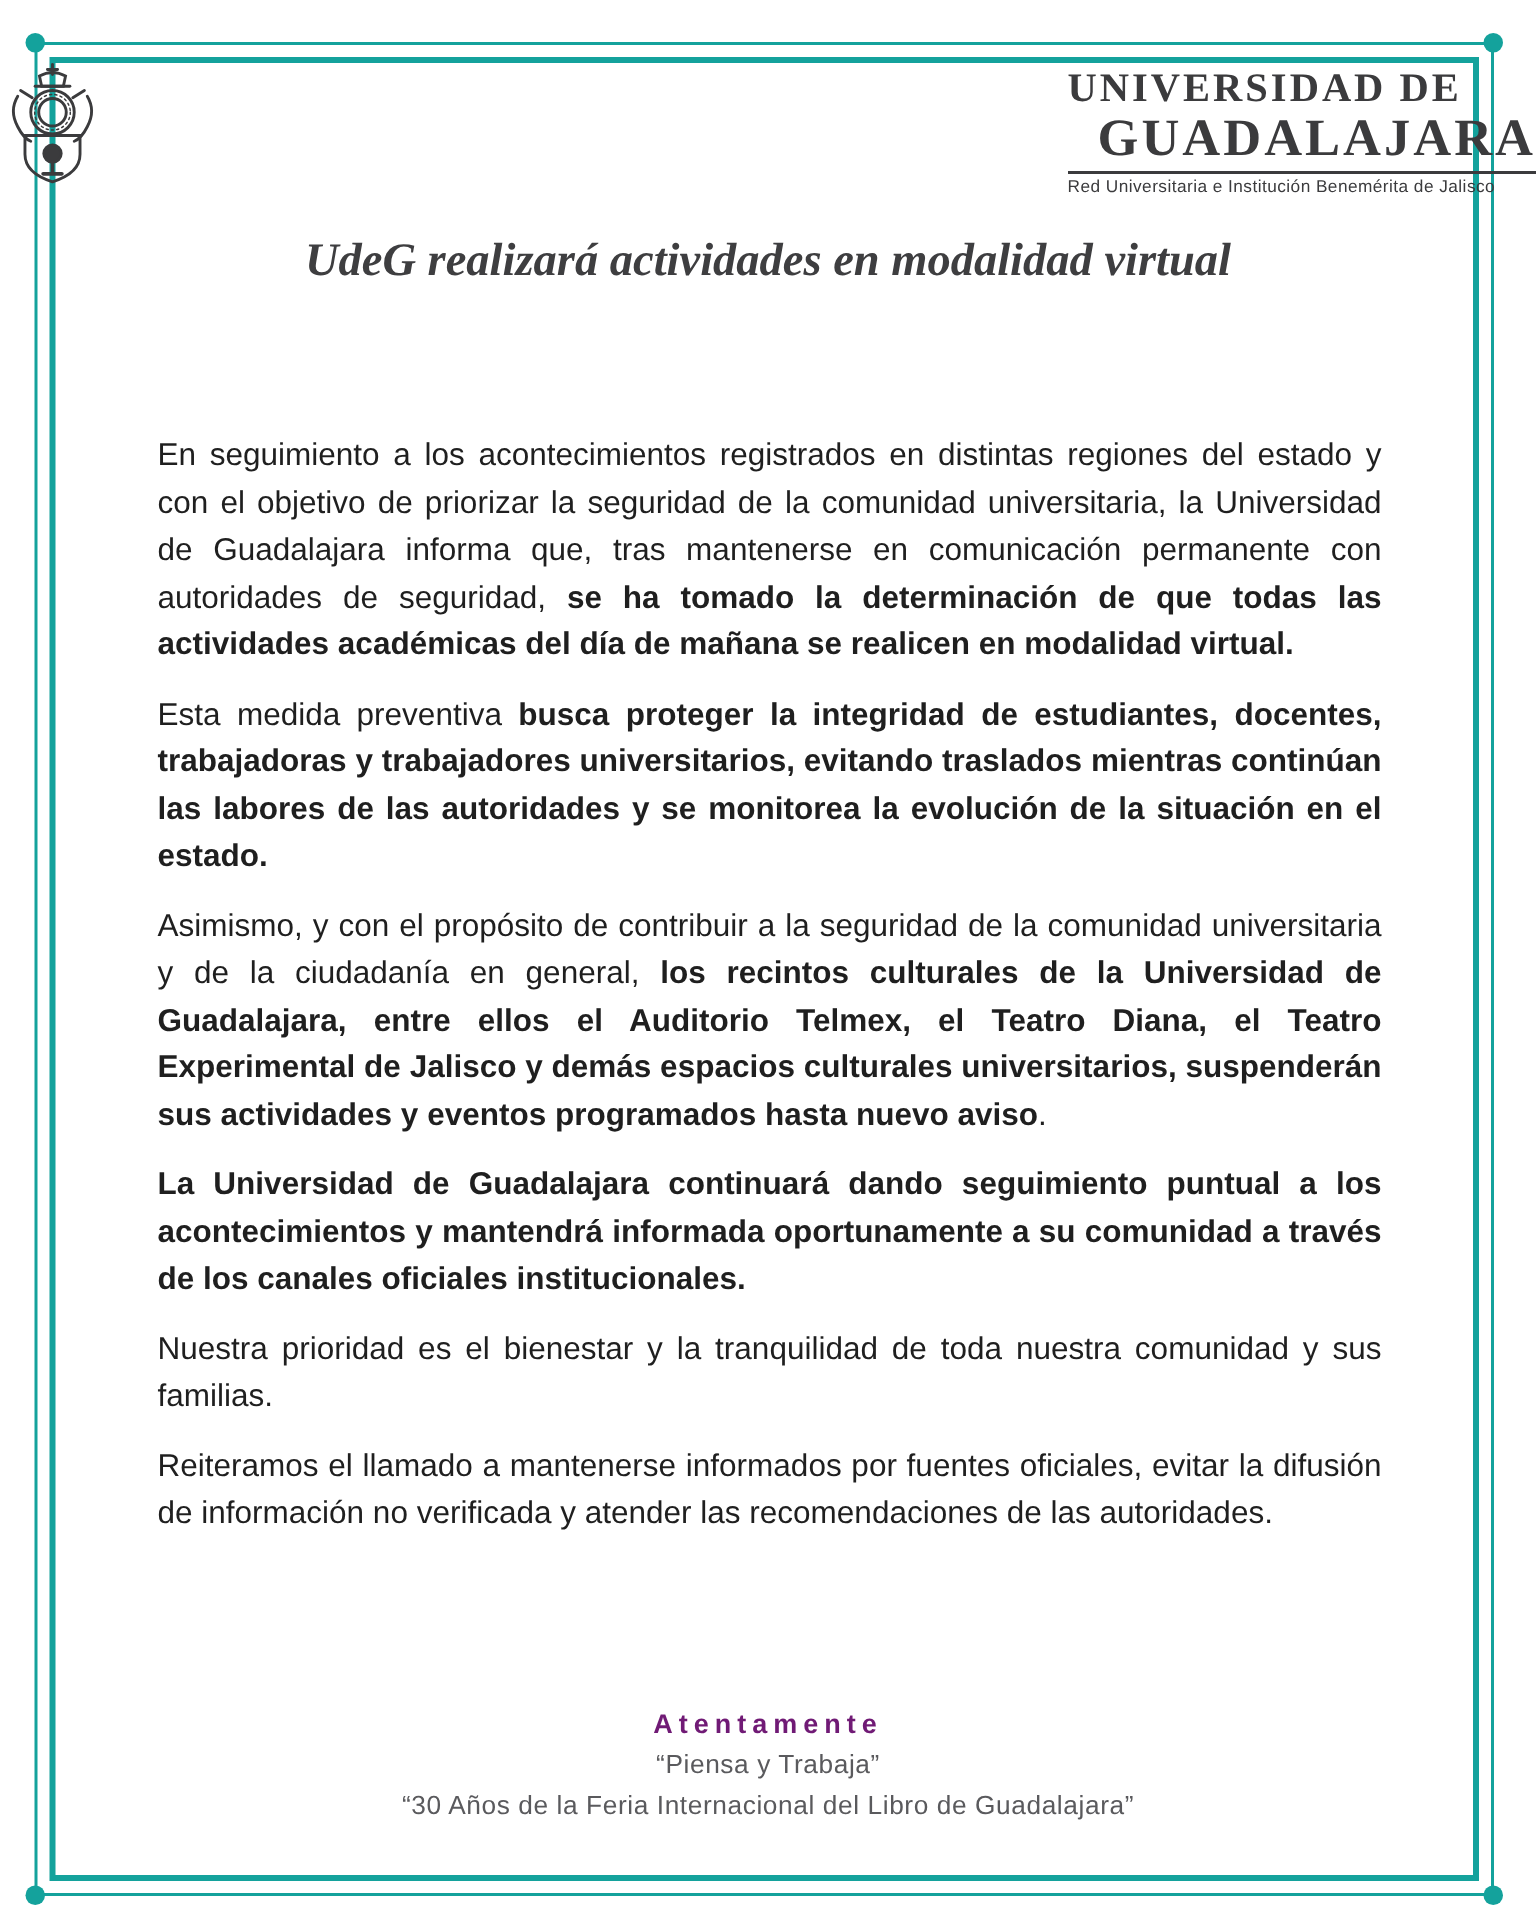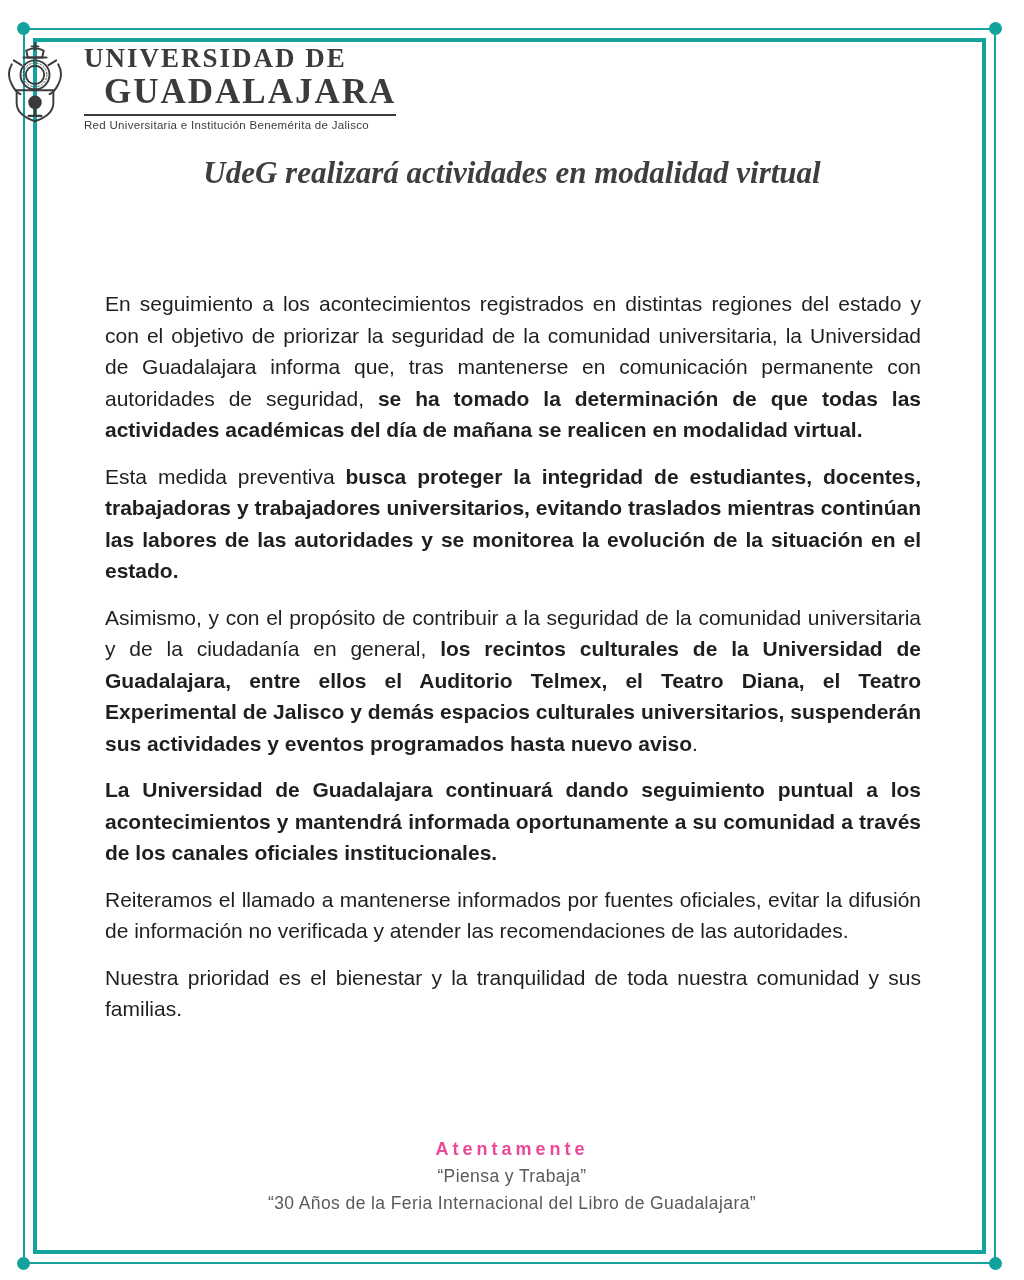--- a/index.html
+++ b/index.html
@@ -28,21 +28,21 @@
     background:var(--teal);
   }
   .dot-tl{left:17px;top:22px;}
   .dot-tr{left:989px;top:22px;}
   .dot-bl{left:17px;top:1257px;}
   .dot-br{left:989px;top:1257px;}
 
   
   .header{
     position:absolute;top:42px;left:0;width:100%;
-    display:flex;justify-content:flex-start;align-items:center;gap:14px;
+    display:flex;justify-content:space-between;align-items:center;gap:14px;
   }
   .crest{flex:0 0 auto;}
   .logo-text{display:flex;flex-direction:column;color:#3b3b3d;}
   .logo-line1{
     font-family:"Liberation Serif", serif;
     font-size:27px;letter-spacing:2px;font-weight:600;line-height:30px;
   }
   .logo-line2{
     font-family:"Liberation Serif", serif;
     font-size:35px;letter-spacing:2px;font-weight:600;line-height:37px;margin-left:20px;
@@ -75,21 +75,21 @@
   }
   .body-copy .b{font-weight:bold;}
 
   
   .footer{
     position:absolute;top:1136px;left:0;width:100%;
     text-align:center;color:#5a5a5d;
     font-size:17.5px;line-height:27px;letter-spacing:.4px;
   }
   .footer .closing{
-    font-weight:bold;letter-spacing:4px;color:#ec4899;font-size:18px;
+    font-weight:bold;letter-spacing:4px;color:#701a75;font-size:18px;
   }
   :root{--teal:#14a29c;}
 </style>
 </head>
 <body>
 
 <div class="page">
 
   <div class="frame-outer"></div>
   <div class="frame-inner"></div>
@@ -127,22 +127,22 @@
 
   <div class="title">
     <div>UdeG realizará actividades en modalidad virtual</div>
   </div>
 
   <div class="body-copy">
     <p><span>En seguimiento a los acontecimientos registrados en distintas regiones del estado y con el objetivo de priorizar la seguridad de la comunidad universitaria, la Universidad de Guadalajara informa que, tras mantenerse en comunicación permanente con autoridades de seguridad, </span><span class="b">se ha tomado la determinación de que todas las actividades académicas del día de mañana se realicen en modalidad virtual.</span></p>
     <p><span>Esta medida preventiva </span><span class="b">busca proteger la integridad de estudiantes, docentes, trabajadoras y trabajadores universitarios, evitando traslados mientras continúan las labores de las autoridades y se monitorea la evolución de la situación en el estado.</span></p>
     <p><span>Asimismo, y con el propósito de contribuir a la seguridad de la comunidad universitaria y de la ciudadanía en general, </span><span class="b">los recintos culturales de la Universidad de Guadalajara, entre ellos el Auditorio Telmex, el Teatro Diana, el Teatro Experimental de Jalisco y demás espacios culturales universitarios, suspenderán sus actividades y eventos programados hasta nuevo aviso</span><span>.</span></p>
     <p><span class="b">La Universidad de Guadalajara continuará dando seguimiento puntual a los acontecimientos y mantendrá informada oportunamente a su comunidad a través de los canales oficiales institucionales.</span></p>
+    <p><span>Nuestra prioridad es el bienestar y la tranquilidad de toda nuestra comunidad y sus familias.</span></p>
     <p><span>Reiteramos el llamado a mantenerse informados por fuentes oficiales, evitar la difusión de información no verificada y atender las recomendaciones de las autoridades.</span></p>
-    <p><span>Nuestra prioridad es el bienestar y la tranquilidad de toda nuestra comunidad y sus familias.</span></p>
   </div>
 
   <div class="footer">
     <div class="closing">Atentamente</div>
     <div>“Piensa y Trabaja”</div>
     <div>“30 Años de la Feria Internacional del Libro de Guadalajara”</div>
   </div>
 
 </div>
 

